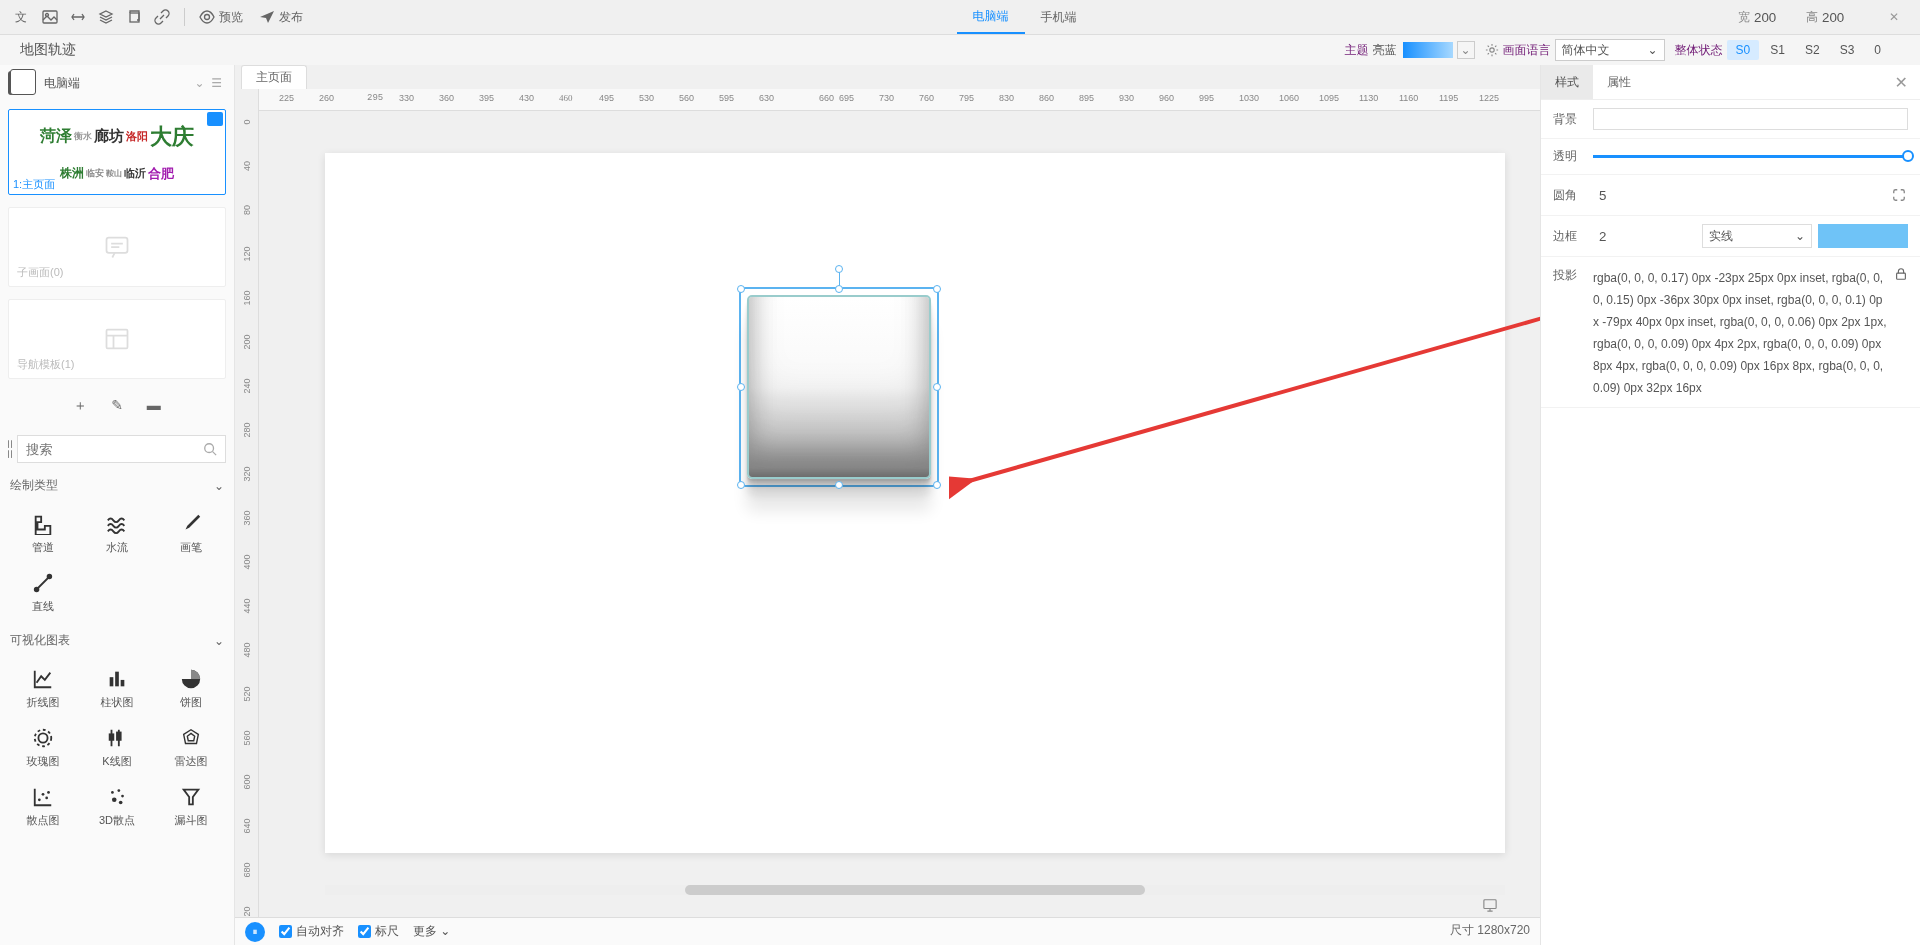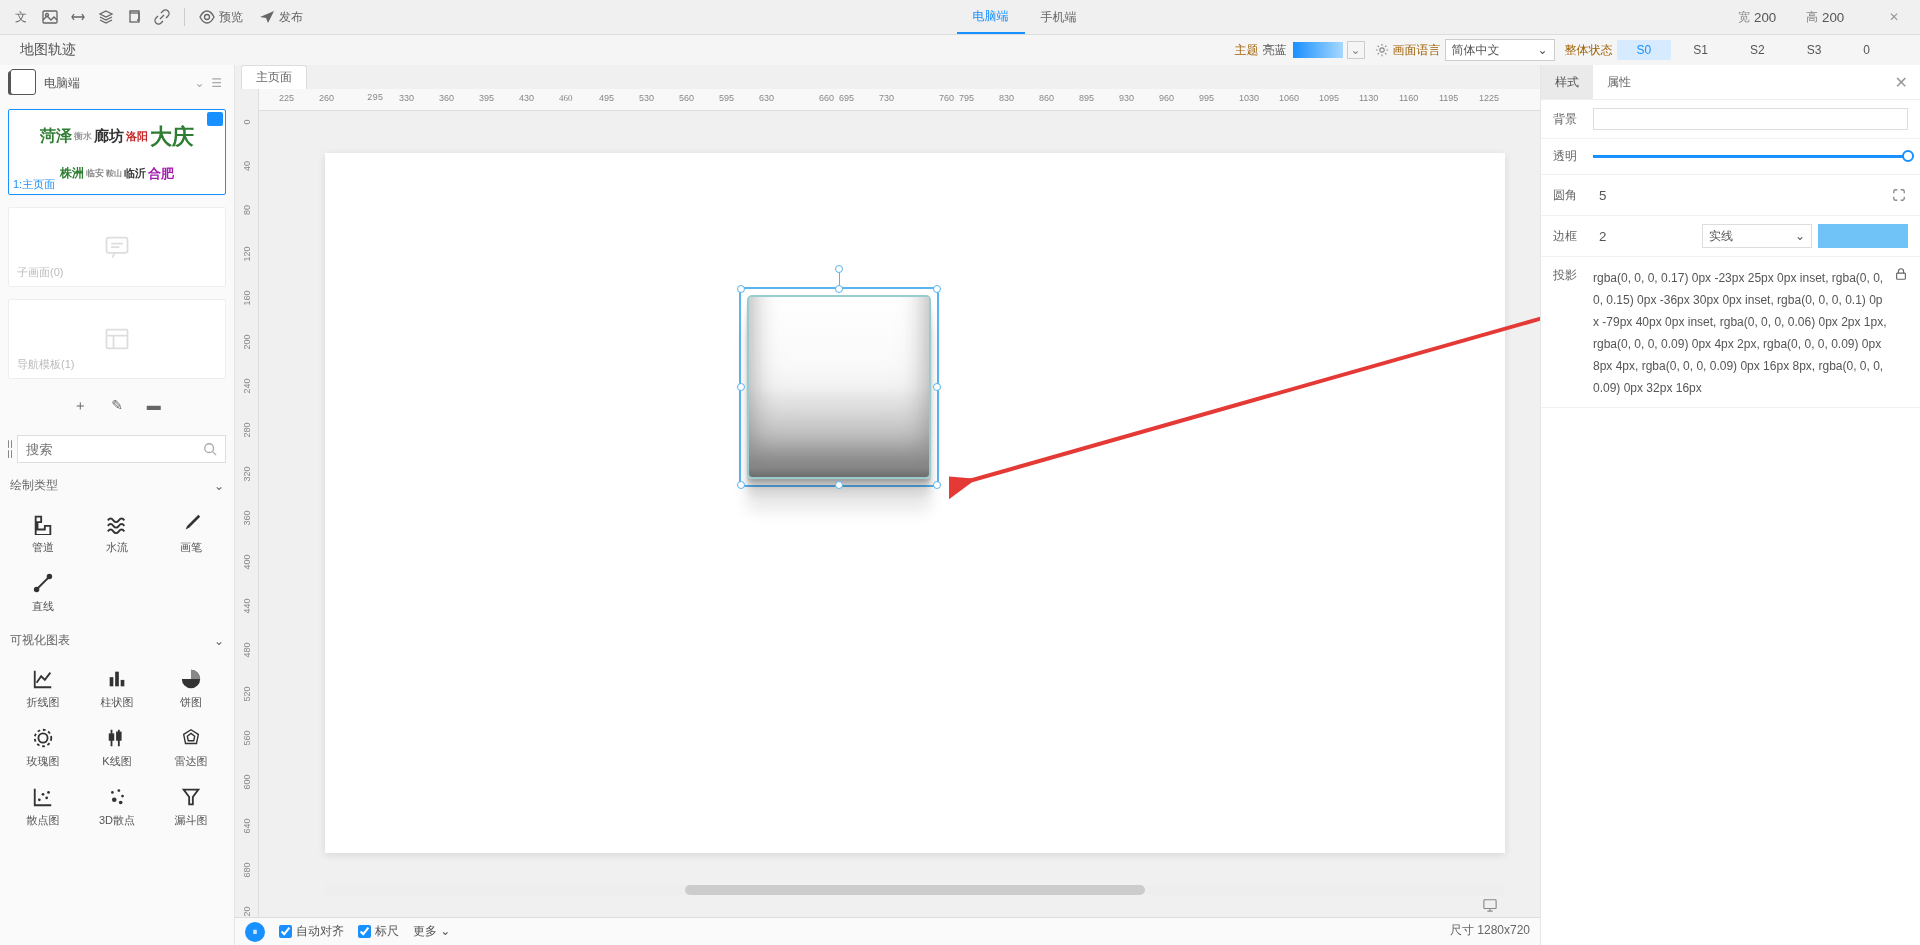--- a/index.html
+++ b/index.html
@@ -15,26 +15,26 @@
 .top-toolbar .tab { padding: 0 16px; height: 100%; display: flex; align-items: center; cursor: pointer; color: #666; }
 .top-toolbar .tab.active { color: #1890ff; border-bottom: 2px solid #1890ff; }
 .top-toolbar .dim-group { display: flex; align-items: center; margin-right: 10px; }
 .top-toolbar .dim-label { color: #888; margin-right: 4px; }
 .top-toolbar .dim-input { width: 42px; border: none; background: transparent; outline: none; color: #555; text-align: left; }
 
 
 .title-row { height: 30px; display: flex; align-items: center; padding: 0 20px; background: #f5f5f5; }
 .title-row .page-title { font-size: 14px; color: #555; }
 .title-row .center { flex: 1; display: flex; justify-content: flex-end; align-items: center; padding-right: 10px; gap: 10px; }
-.title-row .lbl { color: #a16207; margin-right: 4px; }
+.title-row .lbl { color: #701a75; margin-right: 4px; }
 .theme-swatch { width: 50px; height: 16px; background: linear-gradient(90deg, #1890ff, #a6d8ff); margin-right: 4px; }
 .dropdown-arrow { width: 18px; height: 18px; border: 1px solid #ccc; display: flex; align-items: center; justify-content: center; color: #888; }
 .page-lang-select { width: 110px; height: 22px; border: 1px solid #ccc; display: flex; align-items: center; padding: 0 6px; background: #fff; justify-content: space-between; }
 .state-group { display: flex; align-items: center; gap: 2px; }
-.state-btn { padding: 2px 19px; border: 1px solid transparent; cursor: pointer; }
+.state-btn { padding: 2px 8px; border: 1px solid transparent; cursor: pointer; }
 .state-btn.active { background: #d6ebff; color: #1890ff; border-radius: 2px; }
 
 
 .main { display: flex; height: calc(945px - 65px); }
 
 
 .left-panel { width: 235px; background: #fafafa; border-right: 1px solid #e5e5e5; display: flex; flex-direction: column; }
 .left-hdr { height: 36px; display: flex; align-items: center; padding: 0 8px; }
 .file-icon { width: 24px; height: 24px; background: #555; border-radius: 3px; margin-right: 8px; position: relative; }
 .file-icon::before { content: ''; position: absolute; left: 2px; top: -2px; width: 24px; height: 24px; background: #fff; border: 1px solid #555; border-radius: 3px; }
@@ -448,21 +448,21 @@
             <div class="tick" style="left: 260px;">430</div>
             <div class="tick" style="left: 300px; font-family: Liberation Serif, serif;">460</div>
             <div class="tick" style="left: 340px;">495</div>
             <div class="tick" style="left: 380px;">530</div>
             <div class="tick" style="left: 420px;">560</div>
             <div class="tick" style="left: 460px;">595</div>
             <div class="tick" style="left: 500px;">630</div>
             <div class="tick" style="left: 560px;">660</div>
             <div class="tick" style="left: 580px;">695</div>
             <div class="tick" style="left: 620px;">730</div>
-            <div class="tick" style="left: 680px;">760</div>
+            <div class="tick" style="left: 660px;">760</div>
             <div class="tick" style="left: 700px;">795</div>
             <div class="tick" style="left: 740px;">830</div>
             <div class="tick" style="left: 780px;">860</div>
             <div class="tick" style="left: 820px;">895</div>
             <div class="tick" style="left: 860px;">930</div>
             <div class="tick" style="left: 900px;">960</div>
             <div class="tick" style="left: 940px;">995</div>
             <div class="tick" style="left: 980px;">1030</div>
             <div class="tick" style="left: 1020px;">1060</div>
             <div class="tick" style="left: 1060px;">1095</div>

